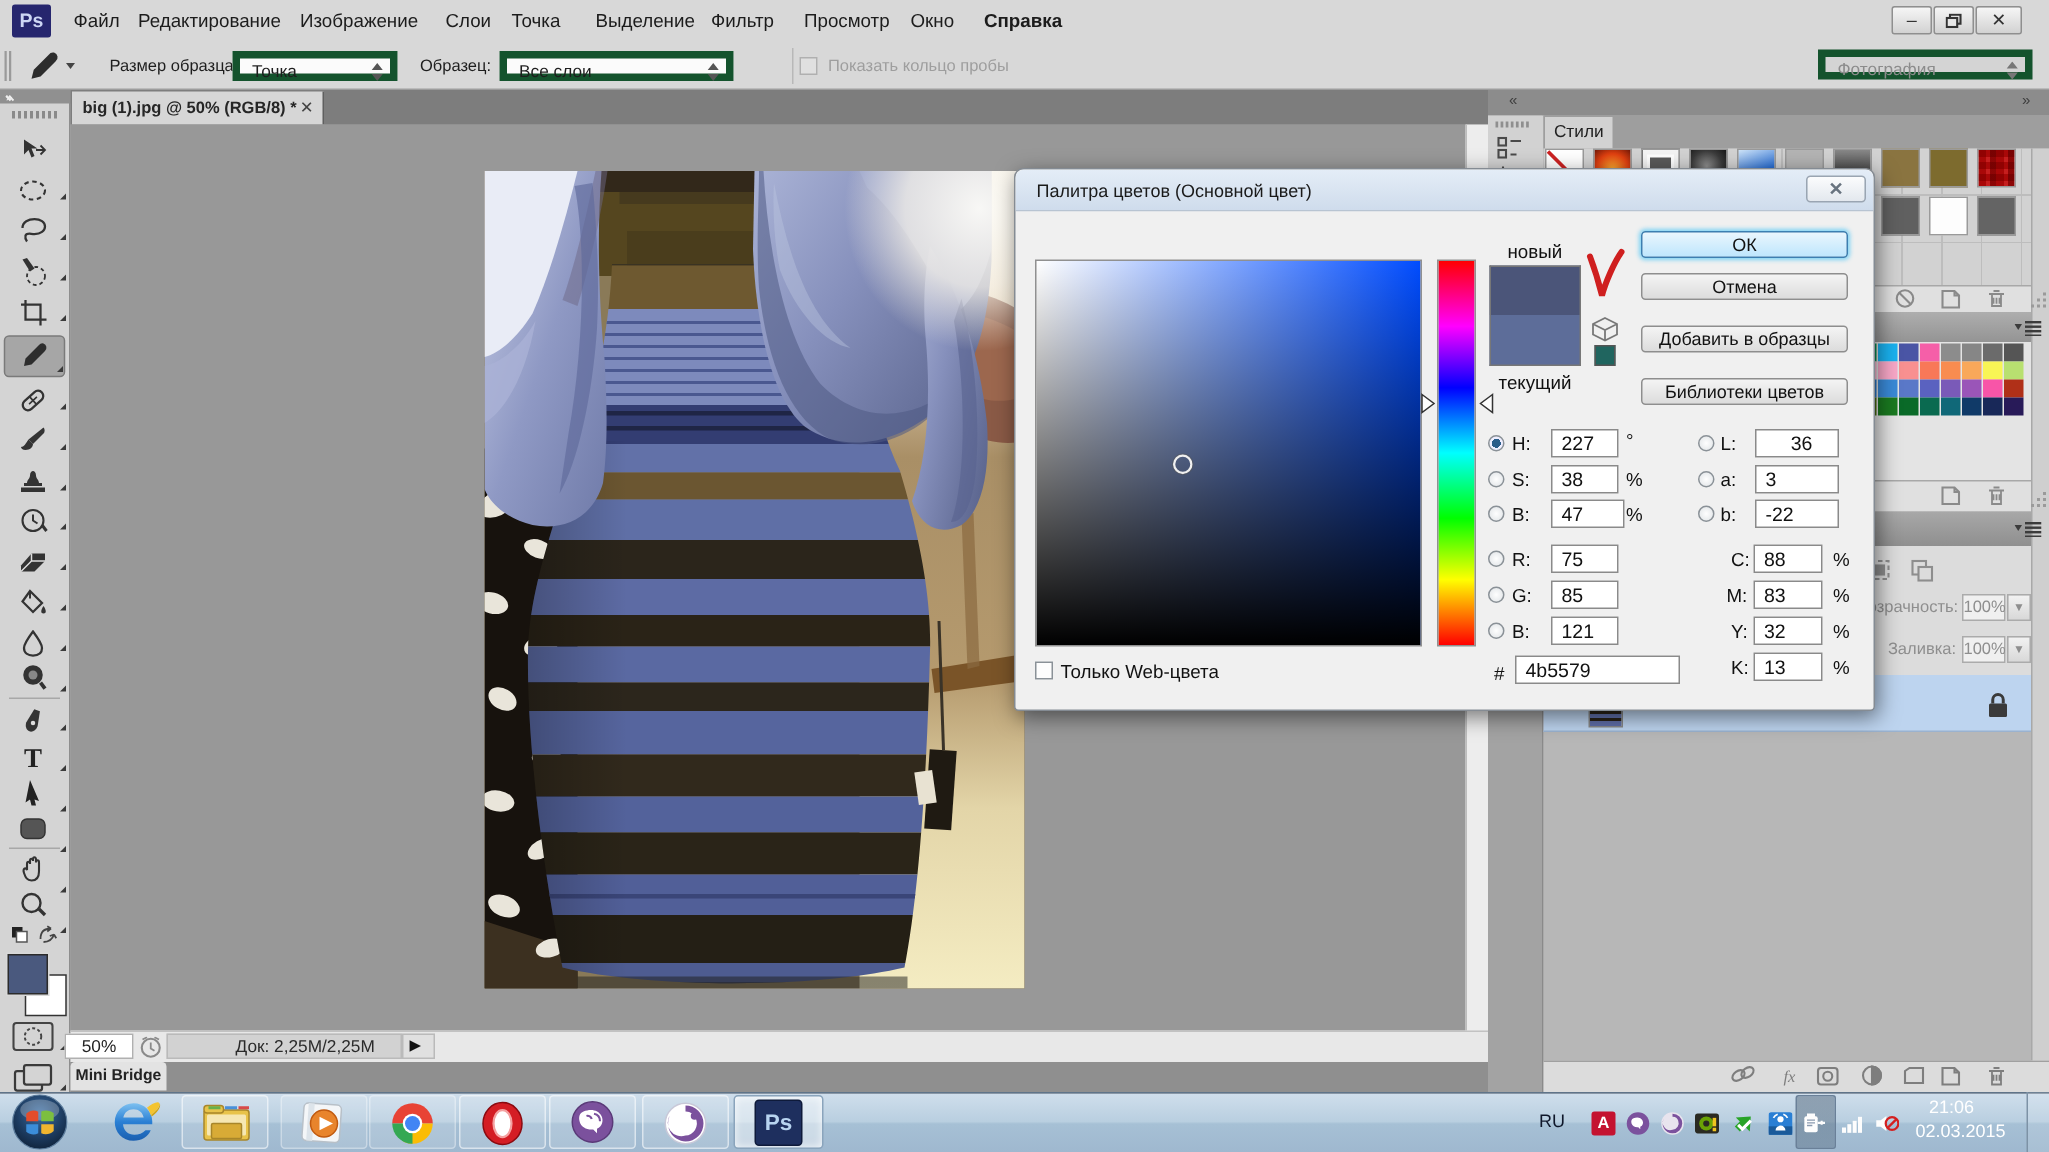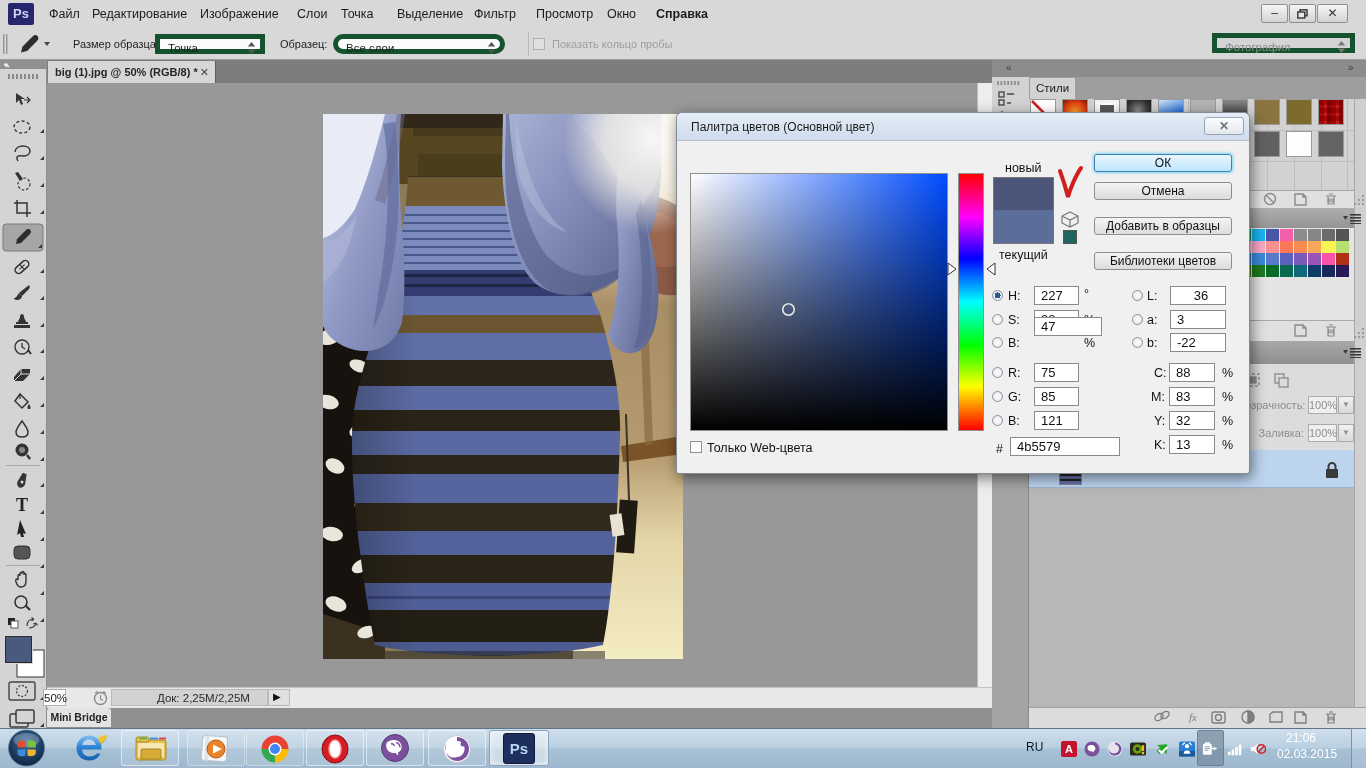--- a/index.html
+++ b/index.html
@@ -93,21 +93,21 @@
       <path d="M8,-9 a3.4,3.4 0 0 1 1,6 l-10,10 l-6,1.5 l1.5,-6 l10,-10 a3.4,3.4 0 0 1 3.5,-1.5" fill="#2d2d2d"></path>
     </g>
 <path d="M44,14 l6,0 l-3,4 Z" fill="#444"></path>
 </svg>
 <span class="abs lbl" style="left:73px;">Размер образца:</span>
 <div class="abs combo" style="left:155px;top:34px;width:110px;">Точка<svg class="spin" width="9" height="13" viewBox="0 0 9 13">
       <path d="M4.5,0 L8.5,5 L0.5,5 Z M4.5,13 L8.5,8 L0.5,8 Z" fill="#555"></path>
     </svg></div>
 <span class="abs lbl" style="left:280px;">Образец:</span>
 <div class="abs" style="left:528px;top:32px;width:1px;height:24px;background:#b8b8b8;"></div>
-<div class="abs combo" style="left:333px;top:34px;width:172px;border-radius:10px;">Все слои<svg class="spin" width="9" height="13" viewBox="0 0 9 13">
+<div class="abs combo" style="left:333px;top:34px;width:156px;">Все слои<svg class="spin" width="9" height="13" viewBox="0 0 9 13">
       <path d="M4.5,0 L8.5,5 L0.5,5 Z M4.5,13 L8.5,8 L0.5,8 Z" fill="#555"></path>
     </svg></div>
 <div class="abs" style="left:533px;top:38px;width:12px;height:12px;border:1px solid #b0b0b0;background:#e0e0e0;"></div>
 <span class="abs lbl" style="left:552px;color:#9e9e9e;">Показать кольцо пробы</span>
 <div class="abs combo" style="left:1212px;top:33px;width:143px;background:#d4d4d4;color:#8c8c8c;">Фотография<svg class="spin" width="9" height="13" viewBox="0 0 9 13">
       <path d="M4.5,0 L8.5,5 L0.5,5 Z M4.5,13 L8.5,8 L0.5,8 Z" fill="#777"></path>
     </svg></div>
 
 <div class="abs" id="toolbar"></div>
 <div class="abs" id="toolhdr"></div>
@@ -264,21 +264,21 @@
 </g>
 </svg>
 </div>
 <div class="abs" style="left:4px;top:61px;width:12px;height:7px;color:#efefef;font-size:8px;line-height:7px;">»</div>
 
 <div class="abs" id="tabbar"></div>
 <div class="abs" id="doctab">big (1).jpg @ 50% (RGB/8) *<span style="position:absolute;right:6px;top:0;font-weight:normal;color:#444;">✕</span></div>
 <div class="abs" id="canvas"></div>
 <div class="abs" id="vscroll"></div>
 <div class="abs" id="statusbar"></div>
-<div class="abs" style="left:43px;top:689px;width:23px;height:17px;background:#fff;border:1px solid #b0b0b0;font-size:11.5px;color:#222;text-align:center;line-height:16px;">50%</div>
+<div class="abs" style="left:43px;top:689px;width:46px;height:17px;background:#fff;border:1px solid #b0b0b0;font-size:11.5px;color:#222;text-align:center;line-height:16px;">50%</div>
 <div class="abs" style="left:111px;top:689px;width:157px;height:17px;background:#d2d2d2;border:1px solid #bababa;"></div>
 <div class="abs" style="left:268px;top:689px;width:22px;height:17px;background:#e0e0e0;border:1px solid #bababa;"></div>
 <svg class="abs" style="left:93px;top:691px;" width="15" height="15" viewBox="0 0 15 15">
     <circle cx="7.5" cy="7.5" r="6" fill="none" stroke="#8a8a8a" stroke-width="1.4"></circle>
     <path d="M7.5,4 V8 L10,9.5" stroke="#8a8a8a" stroke-width="1.2" fill="none"></path>
     <path d="M2,2 L5,0.5 M13,2 L10,0.5" stroke="#8a8a8a" stroke-width="1.2"></path>
   </svg>
 <span class="abs" style="left:157px;top:692px;font-size:11.5px;color:#2a2a2a;">Док: 2,25M/2,25M</span>
 <span class="abs" style="left:273px;top:691px;font-size:10px;color:#111;">▶</span>
 <div class="abs" id="minibridge"></div>
@@ -623,21 +623,21 @@
   <div class="abs radio" style="left:315px;top:177px;background:radial-gradient(#2a5d8a 0 3px,#eef 3px);"></div>
   <span class="abs dlbl" style="left:331px;top:176px;">H:</span>
   <div class="abs inp" style="left:357px;top:173px;width:45px;">227</div>
   <span class="abs dlbl" style="left:407px;top:174px;">°</span>
   <div class="abs radio" style="left:315px;top:201px;"></div>
   <span class="abs dlbl" style="left:331px;top:200px;">S:</span>
   <div class="abs inp" style="left:357px;top:197px;width:45px;">38</div>
   <span class="abs dlbl" style="left:407px;top:200px;">%</span>
   <div class="abs radio" style="left:315px;top:224px;"></div>
   <span class="abs dlbl" style="left:331px;top:223px;">B:</span>
-  <div class="abs inp" style="left:357px;top:204px;width:68px;">47</div>
+  <div class="abs inp" style="left:357px;top:220px;width:49px;">47</div>
   <span class="abs dlbl" style="left:407px;top:223px;">%</span>
   <div class="abs radio" style="left:315px;top:254px;"></div>
   <span class="abs dlbl" style="left:331px;top:253px;">R:</span>
   <div class="abs inp" style="left:357px;top:250px;width:45px;">75</div>
   <div class="abs radio" style="left:315px;top:278px;"></div>
   <span class="abs dlbl" style="left:331px;top:277px;">G:</span>
   <div class="abs inp" style="left:357px;top:274px;width:45px;">85</div>
   <div class="abs radio" style="left:315px;top:302px;"></div>
   <span class="abs dlbl" style="left:331px;top:301px;">B:</span>
   <div class="abs inp" style="left:357px;top:298px;width:45px;">121</div>

